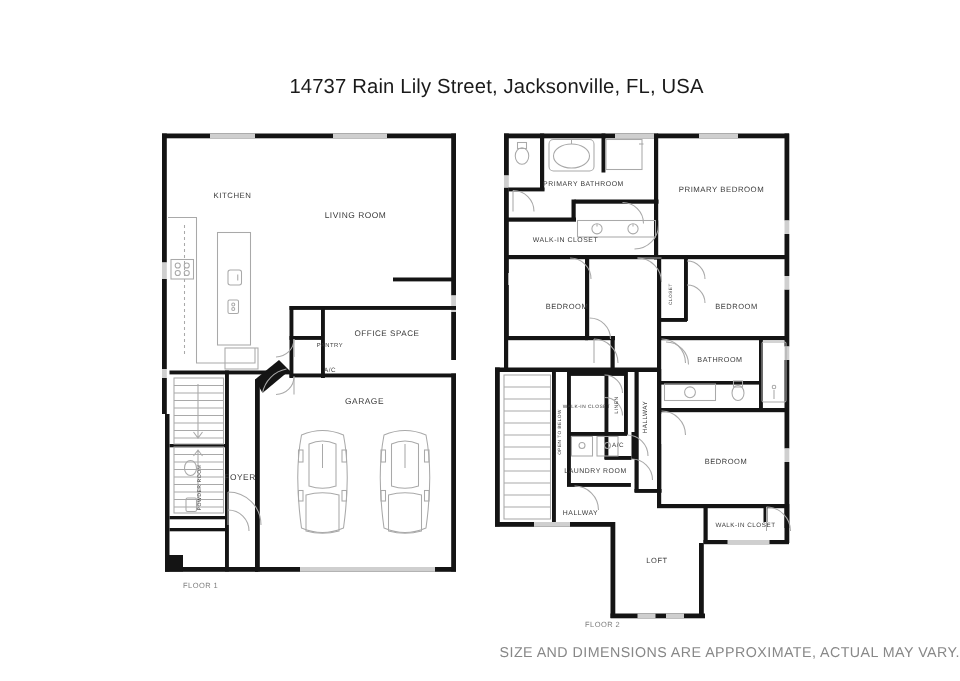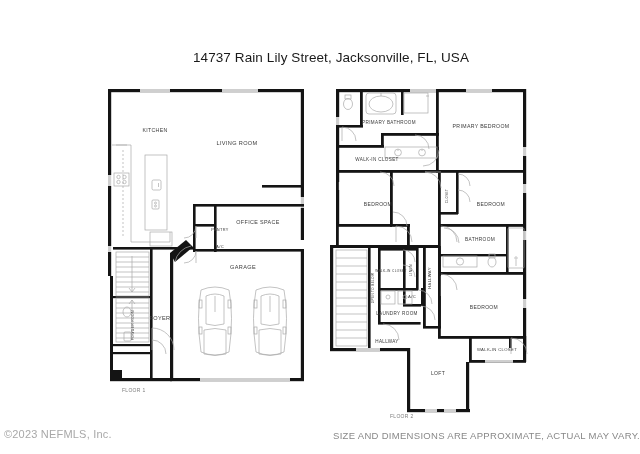--- a/index.html
+++ b/index.html
@@ -390,16 +390,15 @@
     <text class="rm-label" x="431" y="278" font-size="4.2" text-anchor="middle" transform="rotate(-90 431 278)">HALLWAY</text>
     <text class="rm-label" x="412" y="298" font-size="4.2" text-anchor="middle">A/C</text>
     <text class="rm-label" x="397" y="315" font-size="4.6" text-anchor="middle">LAUNDRY ROOM</text>
     <text class="rm-label" x="387" y="343" font-size="4.6" text-anchor="middle">HALLWAY</text>
     <text class="rm-label" x="438" y="375" font-size="5" text-anchor="middle">LOFT</text>
     <text class="rm-label" x="374" y="288" font-size="3.1" text-anchor="middle" transform="rotate(-90 374 288)">OPEN TO BELOW</text>
 
     <text class="floor-tag" x="390" y="418">FLOOR 2</text>
   </svg>
 
-  <div class="copyright">©2023 NEFMLS, Inc.</div>
   <div class="footer-note">SIZE AND DIMENSIONS ARE APPROXIMATE, ACTUAL MAY VARY.</div>
 
 </div>
 
 </body></html>

